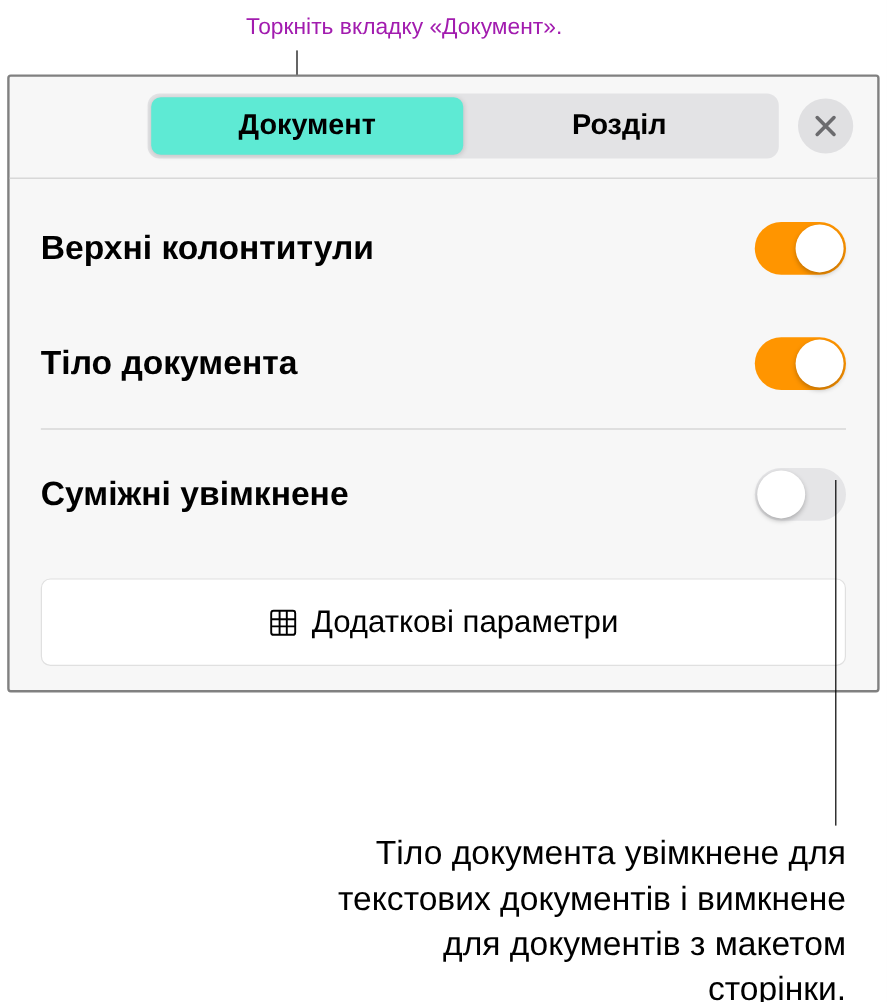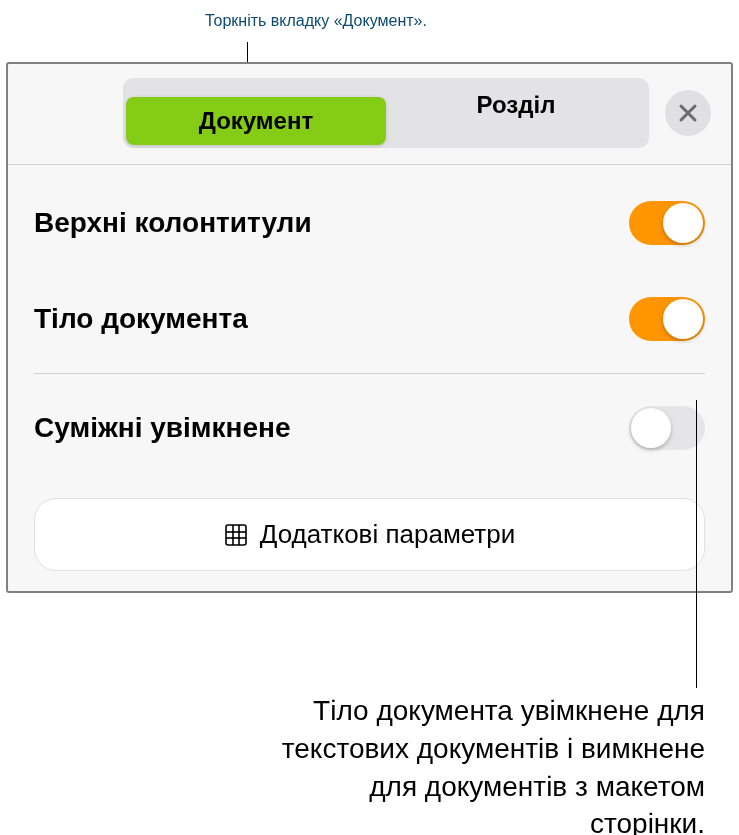--- a/index.html
+++ b/index.html
@@ -11,22 +11,22 @@
       font-family: -apple-system, BlinkMacSystemFont, "Segoe UI", Helvetica, Arial, sans-serif;
       background: #ffffff;
       width: 739px;
       height: 835px;
       position: relative;
     }
     .callout-top {
       position: absolute;
       top: 12px;
       left: 205px;
-      font-size: 16px;
-      color: #0c4a6e;
+      font-size: 19px;
+      color: #a21caf;
     }
     .callout-line-top {
       position: absolute;
       top: 42px;
       left: 247px;
       width: 1px;
       height: 30px;
       background: #000;
     }
     .panel {
@@ -58,24 +58,23 @@
       flex: 1;
       text-align: center;
       padding: 10px 0;
       font-size: 24px;
       color: #000;
       border-radius: 8px;
       cursor: pointer;
       font-weight: 700;
     }
     .segment.active {
-      background: #84cc16;
+      background: #5eead4;
       box-shadow: 0 1px 4px rgba(0,0,0,0.15);
       font-weight: 600;
-      margin-top: 16px;
     }
     .close-btn {
       width: 46px;
       height: 46px;
       border-radius: 50%;
       background: #e0e0e2;
       display: flex;
       align-items: center;
       justify-content: center;
       cursor: pointer;
@@ -132,21 +131,21 @@
     }
     .section-divider {
       height: 1px;
       background: #d0d0d0;
       margin: 6px 0;
     }
     .more-button {
       margin: 22px 26px 0 26px;
       background: #ffffff;
       border: 1px solid #e0e0e0;
-      border-radius: 22px;
+      border-radius: 8px;
       padding: 20px 0;
       text-align: center;
       font-size: 26px;
       color: #000;
       cursor: pointer;
       display: flex;
       align-items: center;
       justify-content: center;
       gap: 12px;
       font-weight: 400;

